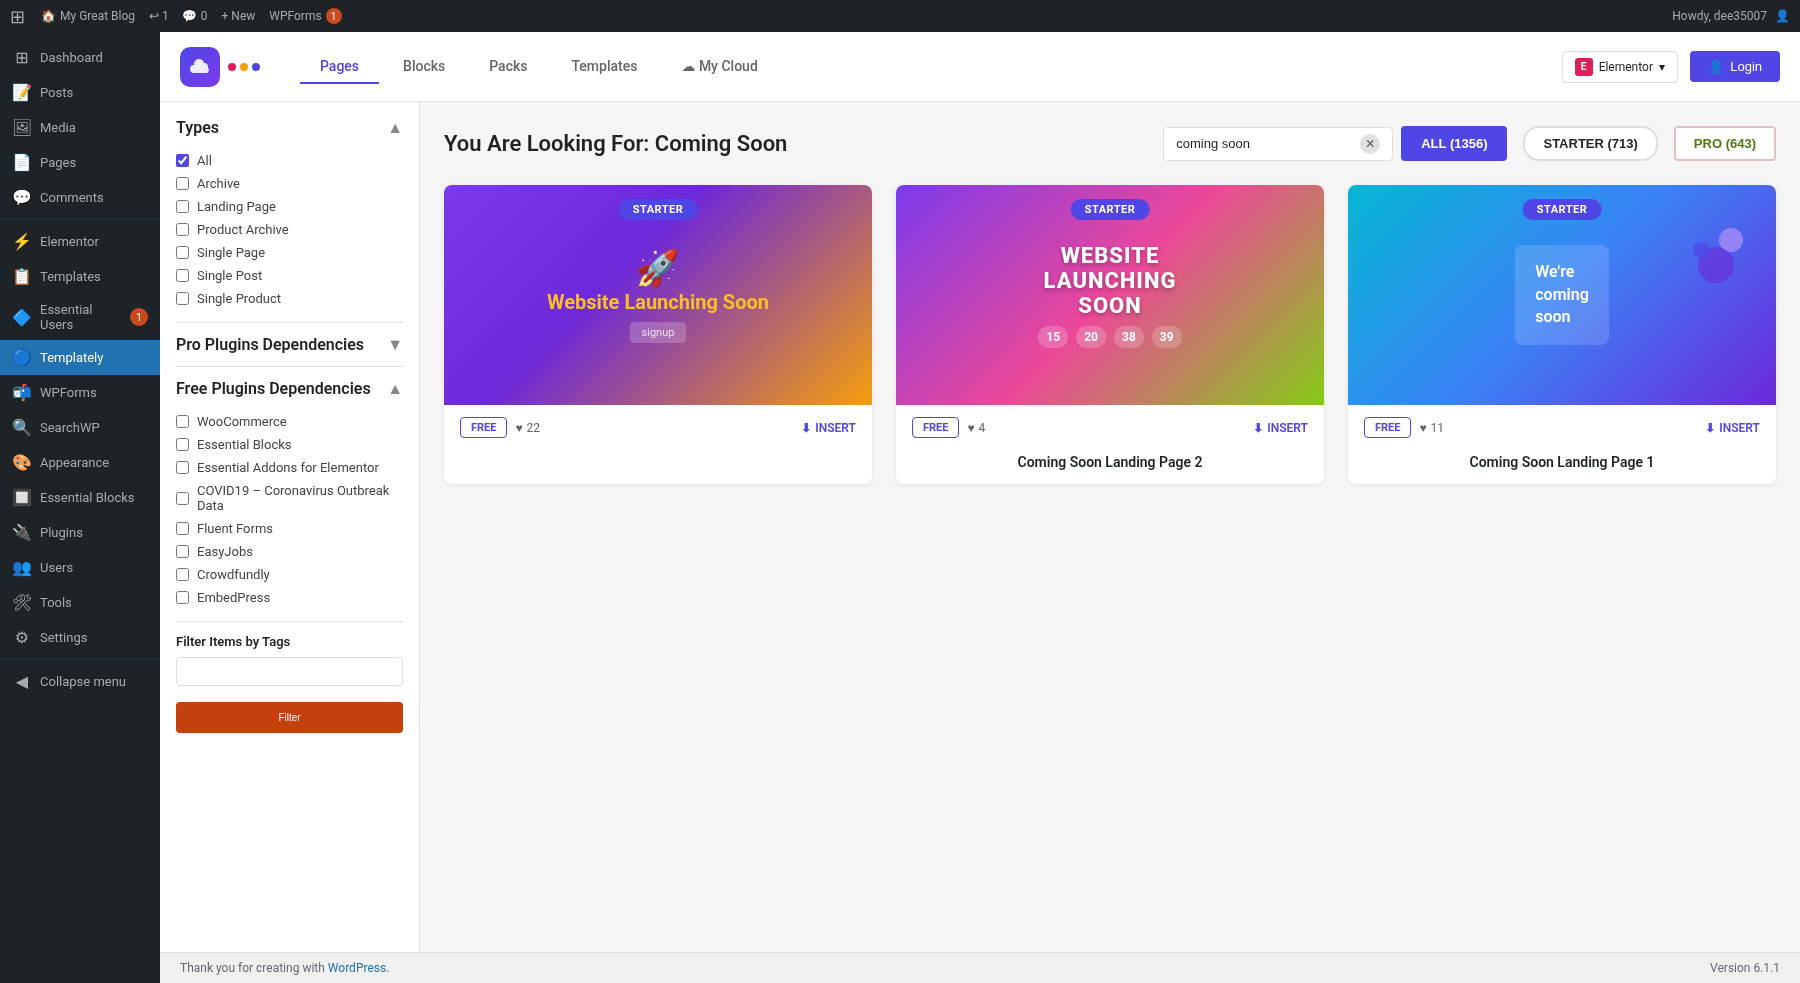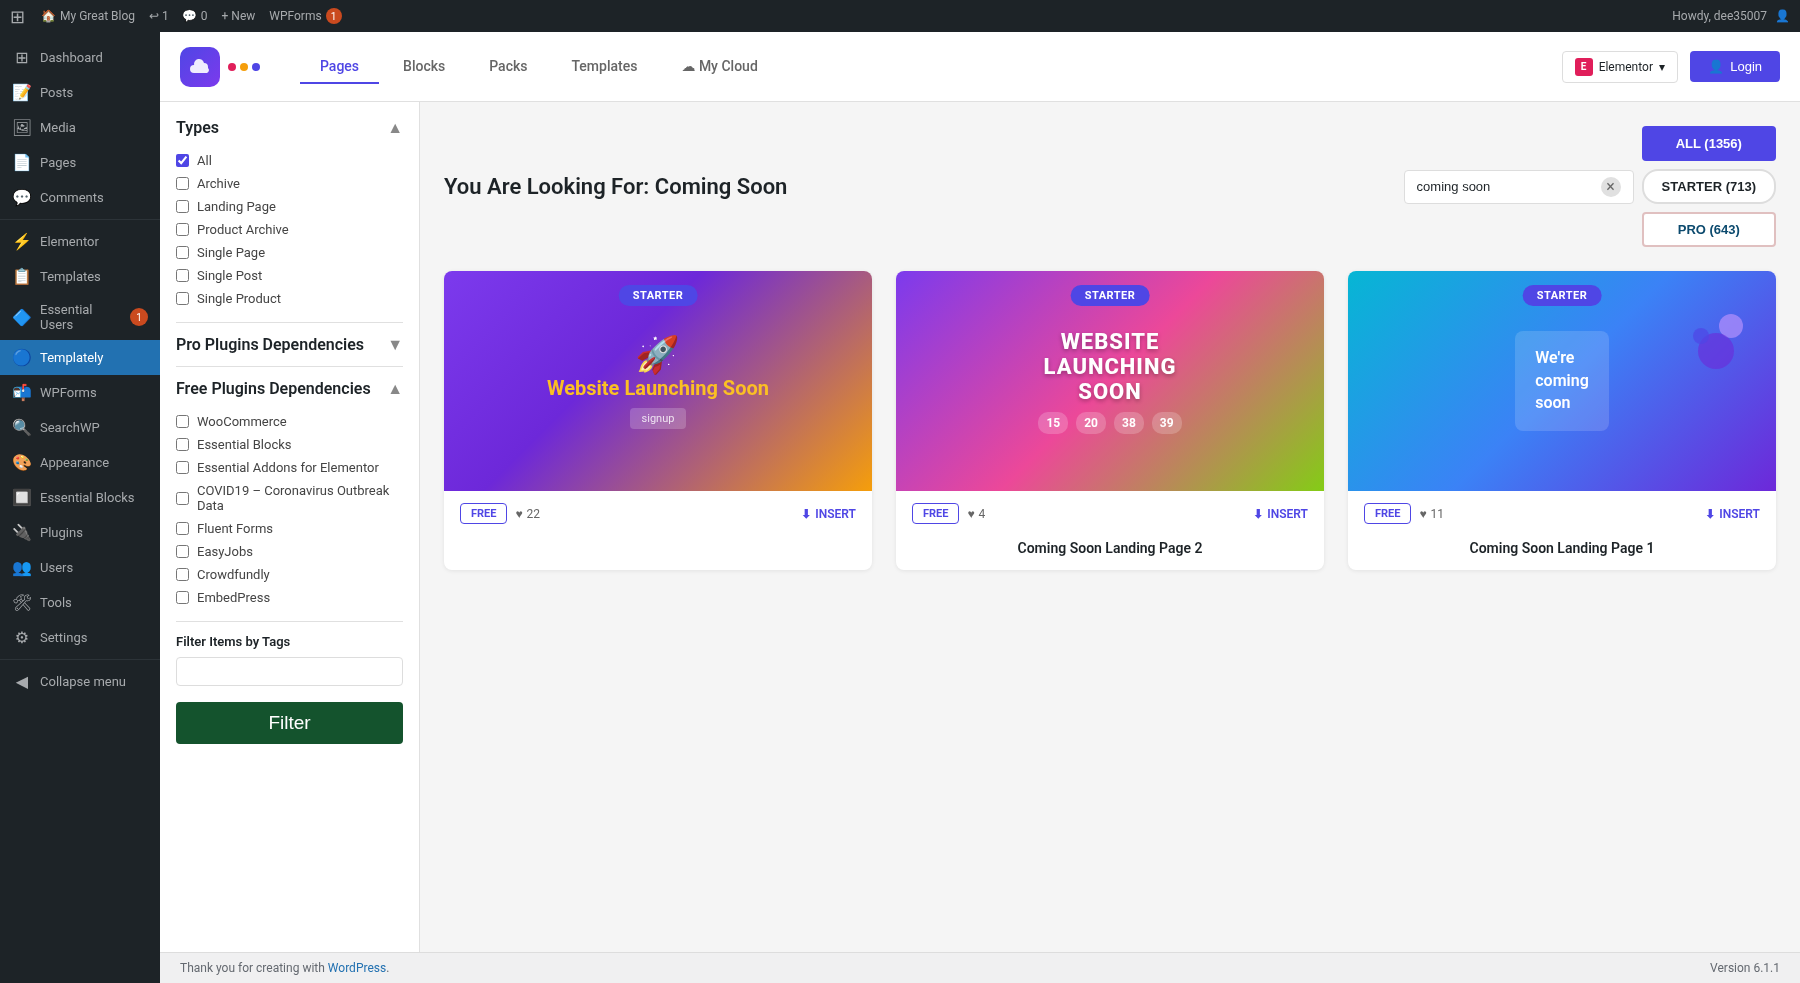--- a/index.html
+++ b/index.html
@@ -126,26 +126,26 @@
       font-size: 13px;
       color: #444;
       cursor: pointer;
     }
     .filter-item input[type="checkbox"] { cursor: pointer; }
     .filter-item.checked-blue input { accent-color: #4f46e5; }
 
     .filter-divider { border: none; border-top: 1px solid #e0e0e0; margin: 12px 0; }
 
     .filter-btn {
-      background: #14532d;
+      background: #c2410c;
       color: white;
       border: none;
       border-radius: 4px;
       padding: 10px 24px;
-      font-size: 19px;
+      font-size: 10px;
       cursor: pointer;
       margin-top: 16px;
       width: 100%;
     }
 
     .tags-label { font-weight: 600; font-size: 13px; margin: 12px 0 8px; color: #1d2327; }
     .tags-input { width: 100%; border: 1px solid #ddd; border-radius: 4px; padding: 6px 10px; font-size: 13px; }
 
     
     .content-area { flex: 1; padding: 24px; overflow-y: auto; }
@@ -176,32 +176,32 @@
     .search-input-wrap input {
       border: none;
       outline: none;
       font-size: 13px;
       color: #1d2327;
       background: transparent;
       flex: 1;
     }
     .clear-search { cursor: pointer; color: #666; font-size: 16px; background: #e0e0e0; border-radius: 50%; width: 20px; height: 20px; display: flex; align-items: center; justify-content: center; }
 
-    .filter-tabs { display: flex; gap: 8px; flex-direction: column; }
+    .filter-tabs { display: flex; gap: 16px; }
     .filter-tab {
       padding: 8px 18px;
       border-radius: 4px;
       font-size: 13px;
       font-weight: 600;
       cursor: pointer;
       border: 2px solid transparent;
     }
     .filter-tab.active-all { background: #4f46e5; color: white; }
     .filter-tab.starter-tab { background: #fff; color: #1d2327; border-color: #ddd; border-radius: 16px; }
-    .filter-tab.pro-tab { background: #fff; color: #0c4a6e; border-color: #e0c0c0; }
+    .filter-tab.pro-tab { background: #fff; color: #4d7c0f; border-color: #e0c0c0; }
 
     
     .template-grid {
       display: grid;
       grid-template-columns: repeat(3, 1fr);
       gap: 24px;
     }
 
     .template-card {
       background: #fff;

